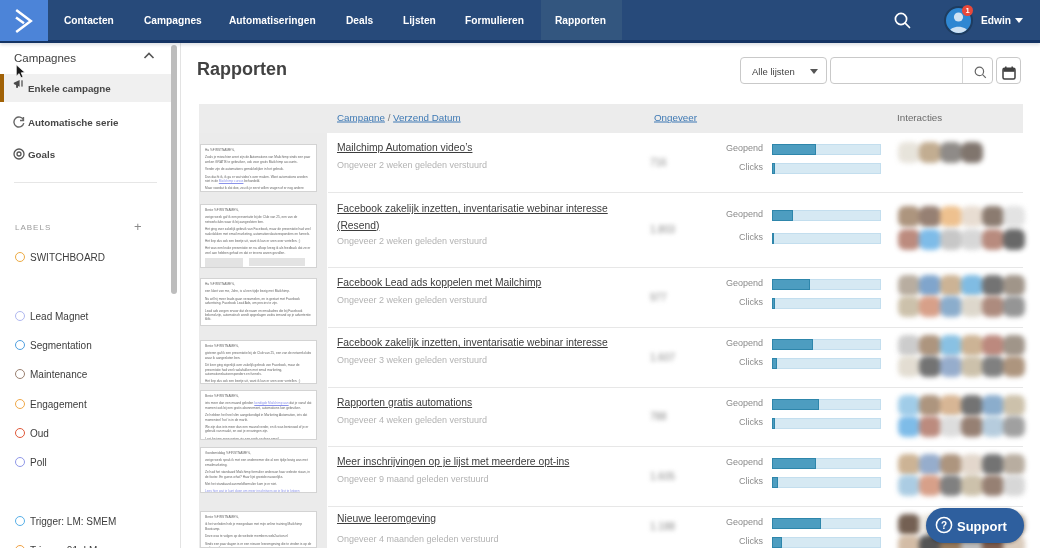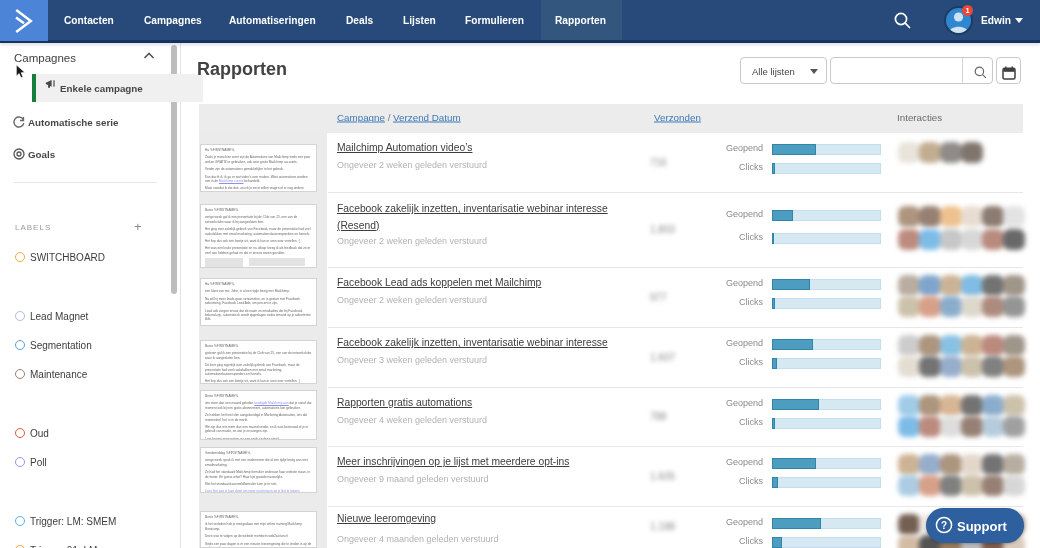--- a/index.html
+++ b/index.html
@@ -15,21 +15,21 @@
 .navitem { position:absolute; top:0; height:41px; line-height:41px; color:#fff;
   font-size:10.2px; font-weight:bold; }
 #tab-sel { position:absolute; left:541px; top:0; width:81px; height:41px; background:#33567f; }
 
 
 #sidebar { position:absolute; left:0; top:43px; width:181px; height:505px; background:#fff; border-right:1px solid #e3e3e3; }
 #sb-scroll { position:absolute; left:171px; top:2px; width:6px; height:249px; background:#bdbdbd; border-radius:3px; }
 .sb-head { position:absolute; left:14px; top:9px; font-size:11.5px; color:#3f3f3f; }
 .sb-item { position:absolute; left:0; width:171px; height:28px; }
 .sb-item .txt { position:absolute; left:28px; top:50%; transform:translateY(-50%); font-size:9.8px; font-weight:bold; color:#474747; }
-.sb-sel { background:#f0f0f0; border-left:4px solid #15803d;margin-left:32px; }
+.sb-sel { background:#f0f0f0; border-left:4px solid #a16207; }
 .sb-sel .txt { left:24px; }
 .lbl-head { position:absolute; left:15px; top:180px; font-size:8px; letter-spacing:1px; color:#9b9b9b; }
 .lbl-plus { position:absolute; left:134px; top:176px; font-size:13px; color:#8a8a8a; font-weight:normal; }
 .lbl { position:absolute; left:0; width:160px; height:20px; }
 .lbl .circ { position:absolute; left:15px; top:50%; margin-top:-5px; width:10px; height:10px; border-radius:50%; border:1.5px solid #999; }
 .lbl .t { position:absolute; left:30px; top:50%; transform:translateY(-50%); font-size:10px; color:#3c3c3c; }
 .divider { position:absolute; left:14px; width:143px; height:1px; background:#e6e6e6; }
 h1#title { position:absolute; left:197px; top:59px; font-size:18px; font-weight:bold; color:#424242; }
 .ctrl { position:absolute; top:57px; height:27px; border:1px solid #c9c9c9; border-radius:4px; background:#fff; }
 #dd { left:740px; width:87px; }
@@ -143,20 +143,24 @@
         <span class="t">Lead Magnet</span>
       </div>
     <div class="lbl" style="top:292px;">
         <span class="circ" style="border-color:#50a0e0;"></span>
         <span class="t">Segmentation</span>
       </div>
     <div class="lbl" style="top:321px;">
         <span class="circ" style="border-color:#9a8070;"></span>
         <span class="t">Maintenance</span>
       </div>
+    <div class="lbl" style="top:351px;">
+        <span class="circ" style="border-color:#f0a848;"></span>
+        <span class="t">Engagement</span>
+      </div>
     <div class="lbl" style="top:380px;">
         <span class="circ" style="border-color:#e05838;"></span>
         <span class="t">Oud</span>
       </div>
     <div class="lbl" style="top:409px;">
         <span class="circ" style="border-color:#9098e8;"></span>
         <span class="t">Poll</span>
       </div>
     <div class="lbl" style="top:468px;">
         <span class="circ" style="border-color:#58b0e8;"></span>
@@ -188,21 +192,21 @@
     <svg class="abs" style="left:5px;top:8px;" width="14" height="14" viewBox="0 0 14 14">
       <rect x="1" y="2.2" width="12" height="10.8" rx="1.5" fill="none" stroke="#3f3f3f" stroke-width="1.5"></rect>
       <rect x="1.4" y="2.6" width="11.2" height="3.2" fill="#3f3f3f"></rect>
       <line x1="3.8" y1="0.6" x2="3.8" y2="3" stroke="#3f3f3f" stroke-width="1.5"></line>
       <line x1="10.2" y1="0.6" x2="10.2" y2="3" stroke="#3f3f3f" stroke-width="1.5"></line>
     </svg>
   </div>
 
   <div id="thead">
     <span class="th" style="left:138px;"><span class="thlink">Campagne</span><span style="color:#777;text-decoration:none;"> / </span><span class="thlink">Verzend Datum</span></span>
-    <span class="th thlink" style="left:455px;">Verzonden</span>
+    <span class="th thlink" style="left:455px;">Ongeveer</span>
     <span class="th thgray" style="left:698px;">Interacties</span>
   </div>
   <div id="thumbcol"></div>
 
   <div id="rows">
   <div class="thumb" style="top:144px;height:48px;">
         <p>Ha %FIRSTNAME%,</p>
         <p>Zoals je misschien weet zijn de Automations van Mailchimp sinds een paar weken GRATIS te gebruiken, ook voor gratis Mailchimp accounts.</p>
         <p>Verder zijn de automations gemakkelijker in het gebruik.</p>
         <p>Dus dacht ik, ik ga er wat video's over maken. Want automations worden niet in de <span class="bl">Mailchimp cursus</span> behandeld.</p>

